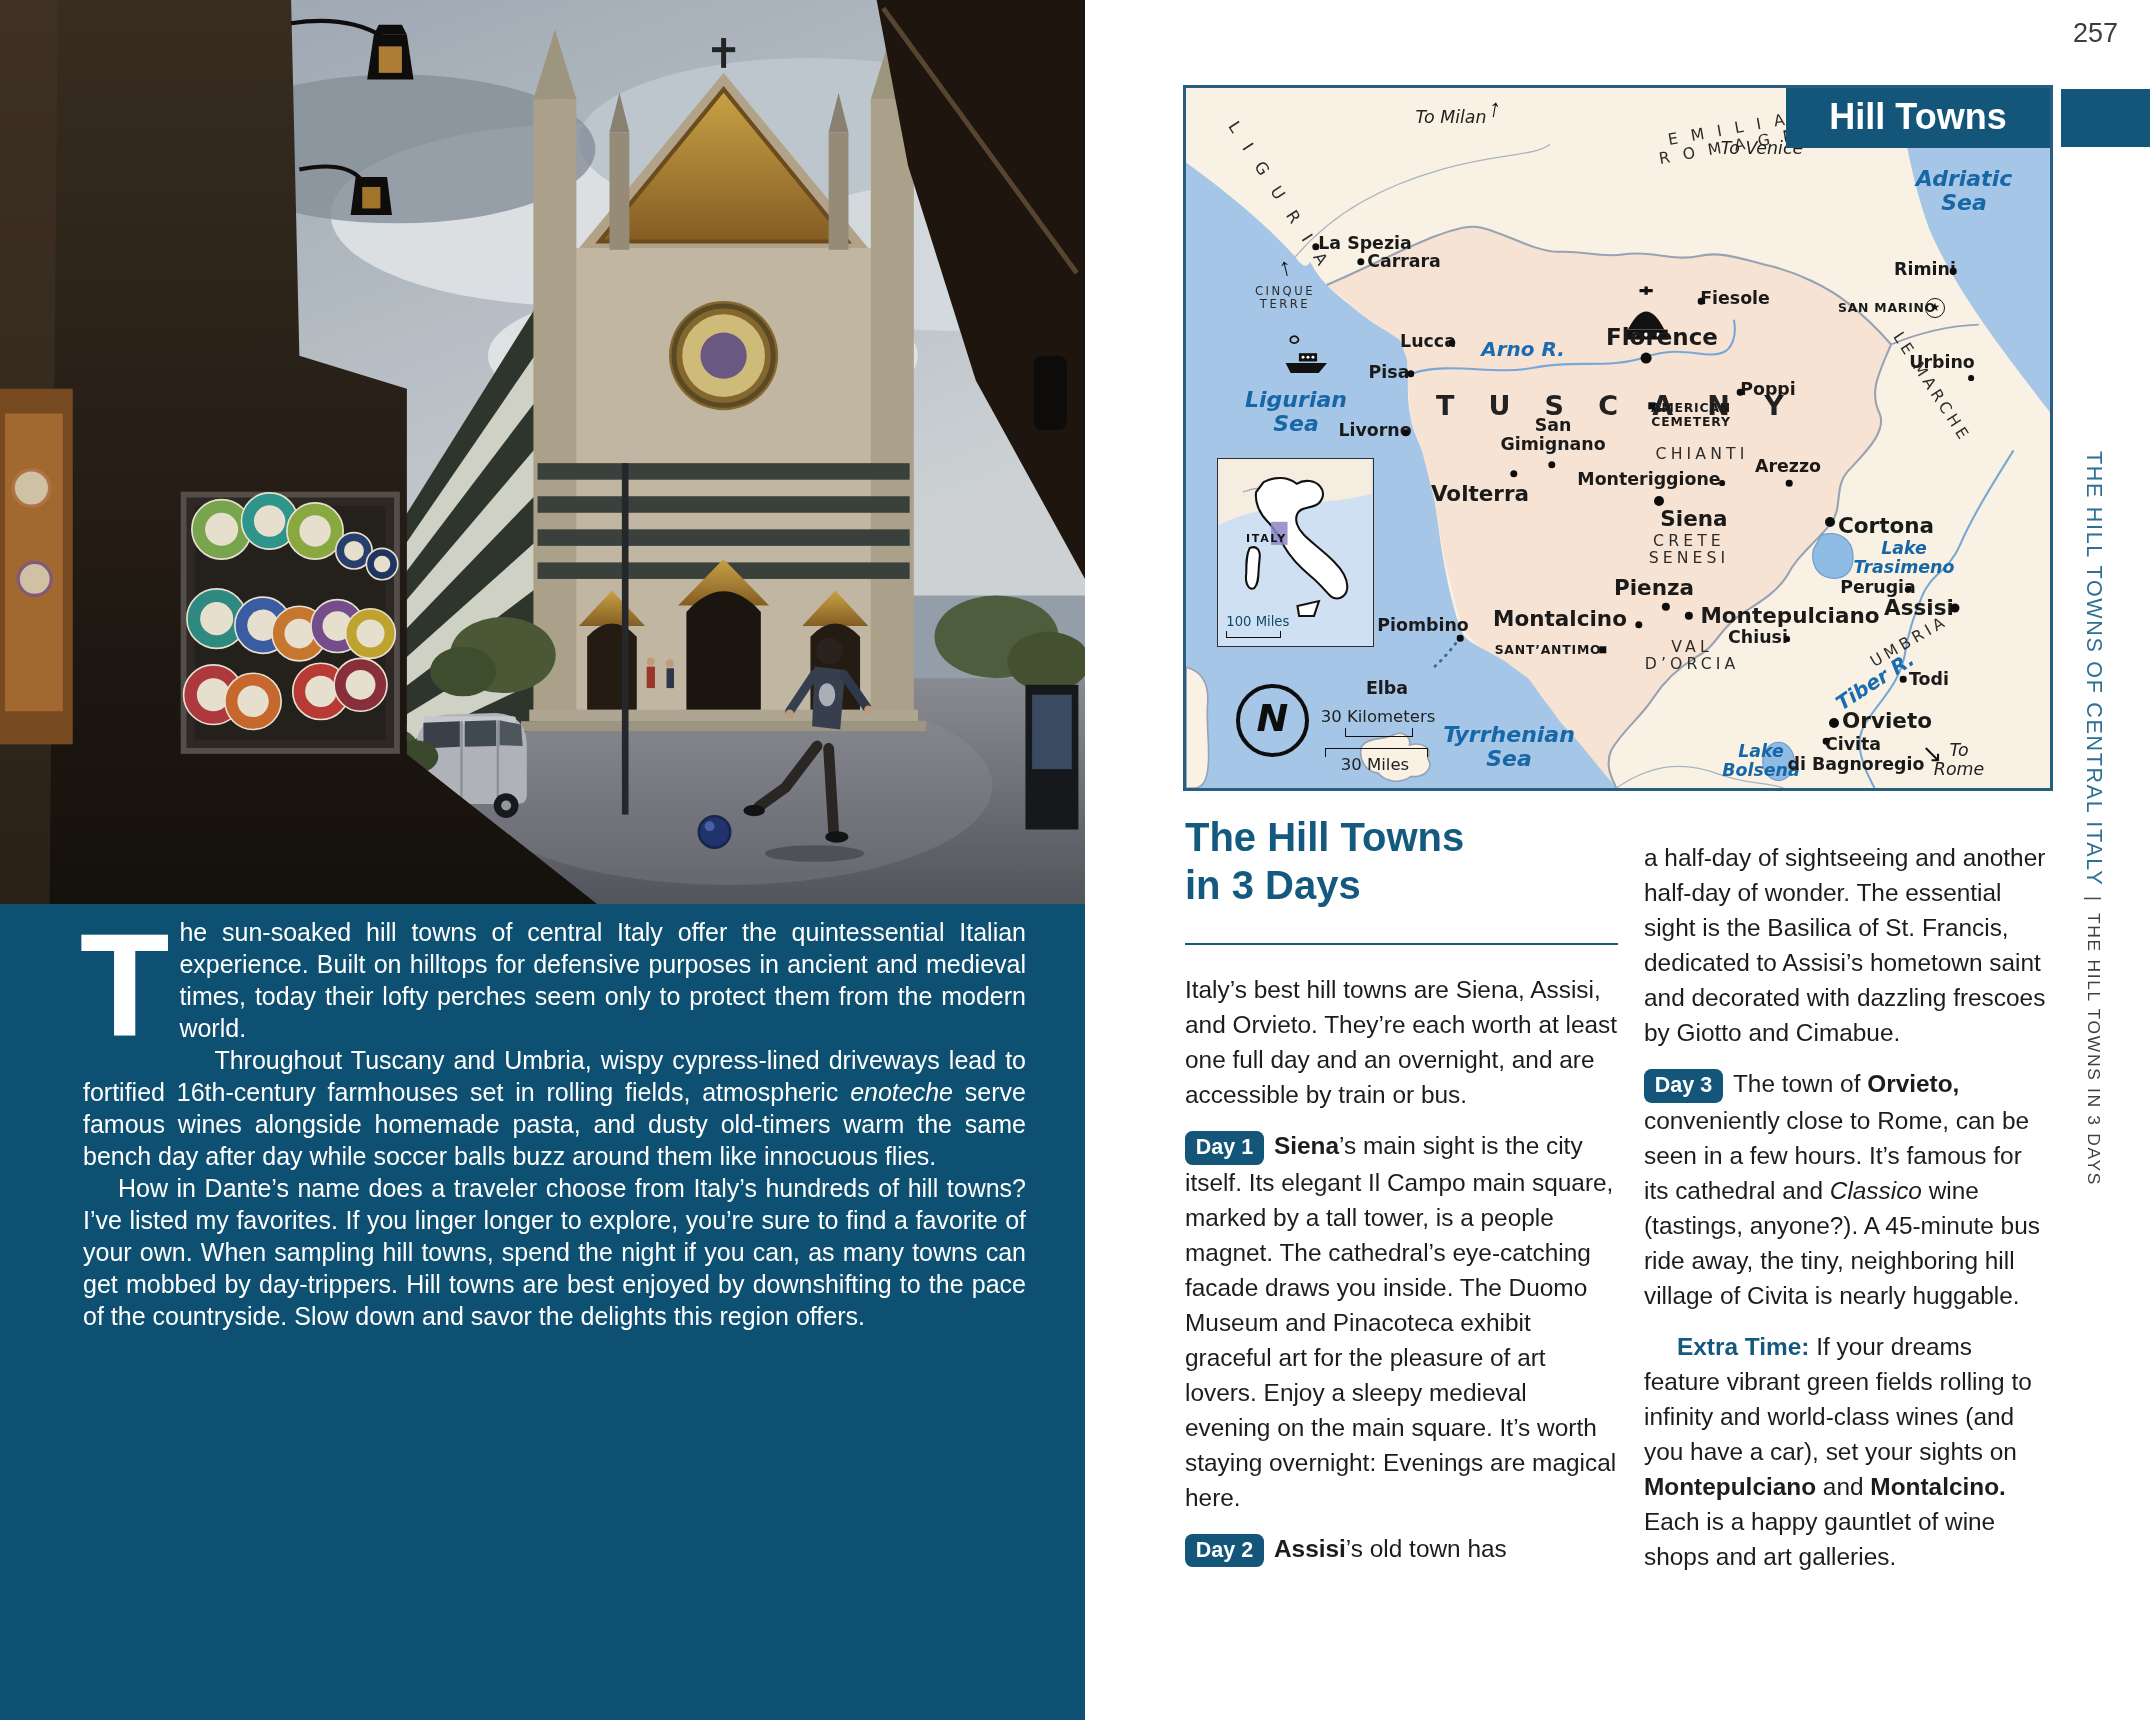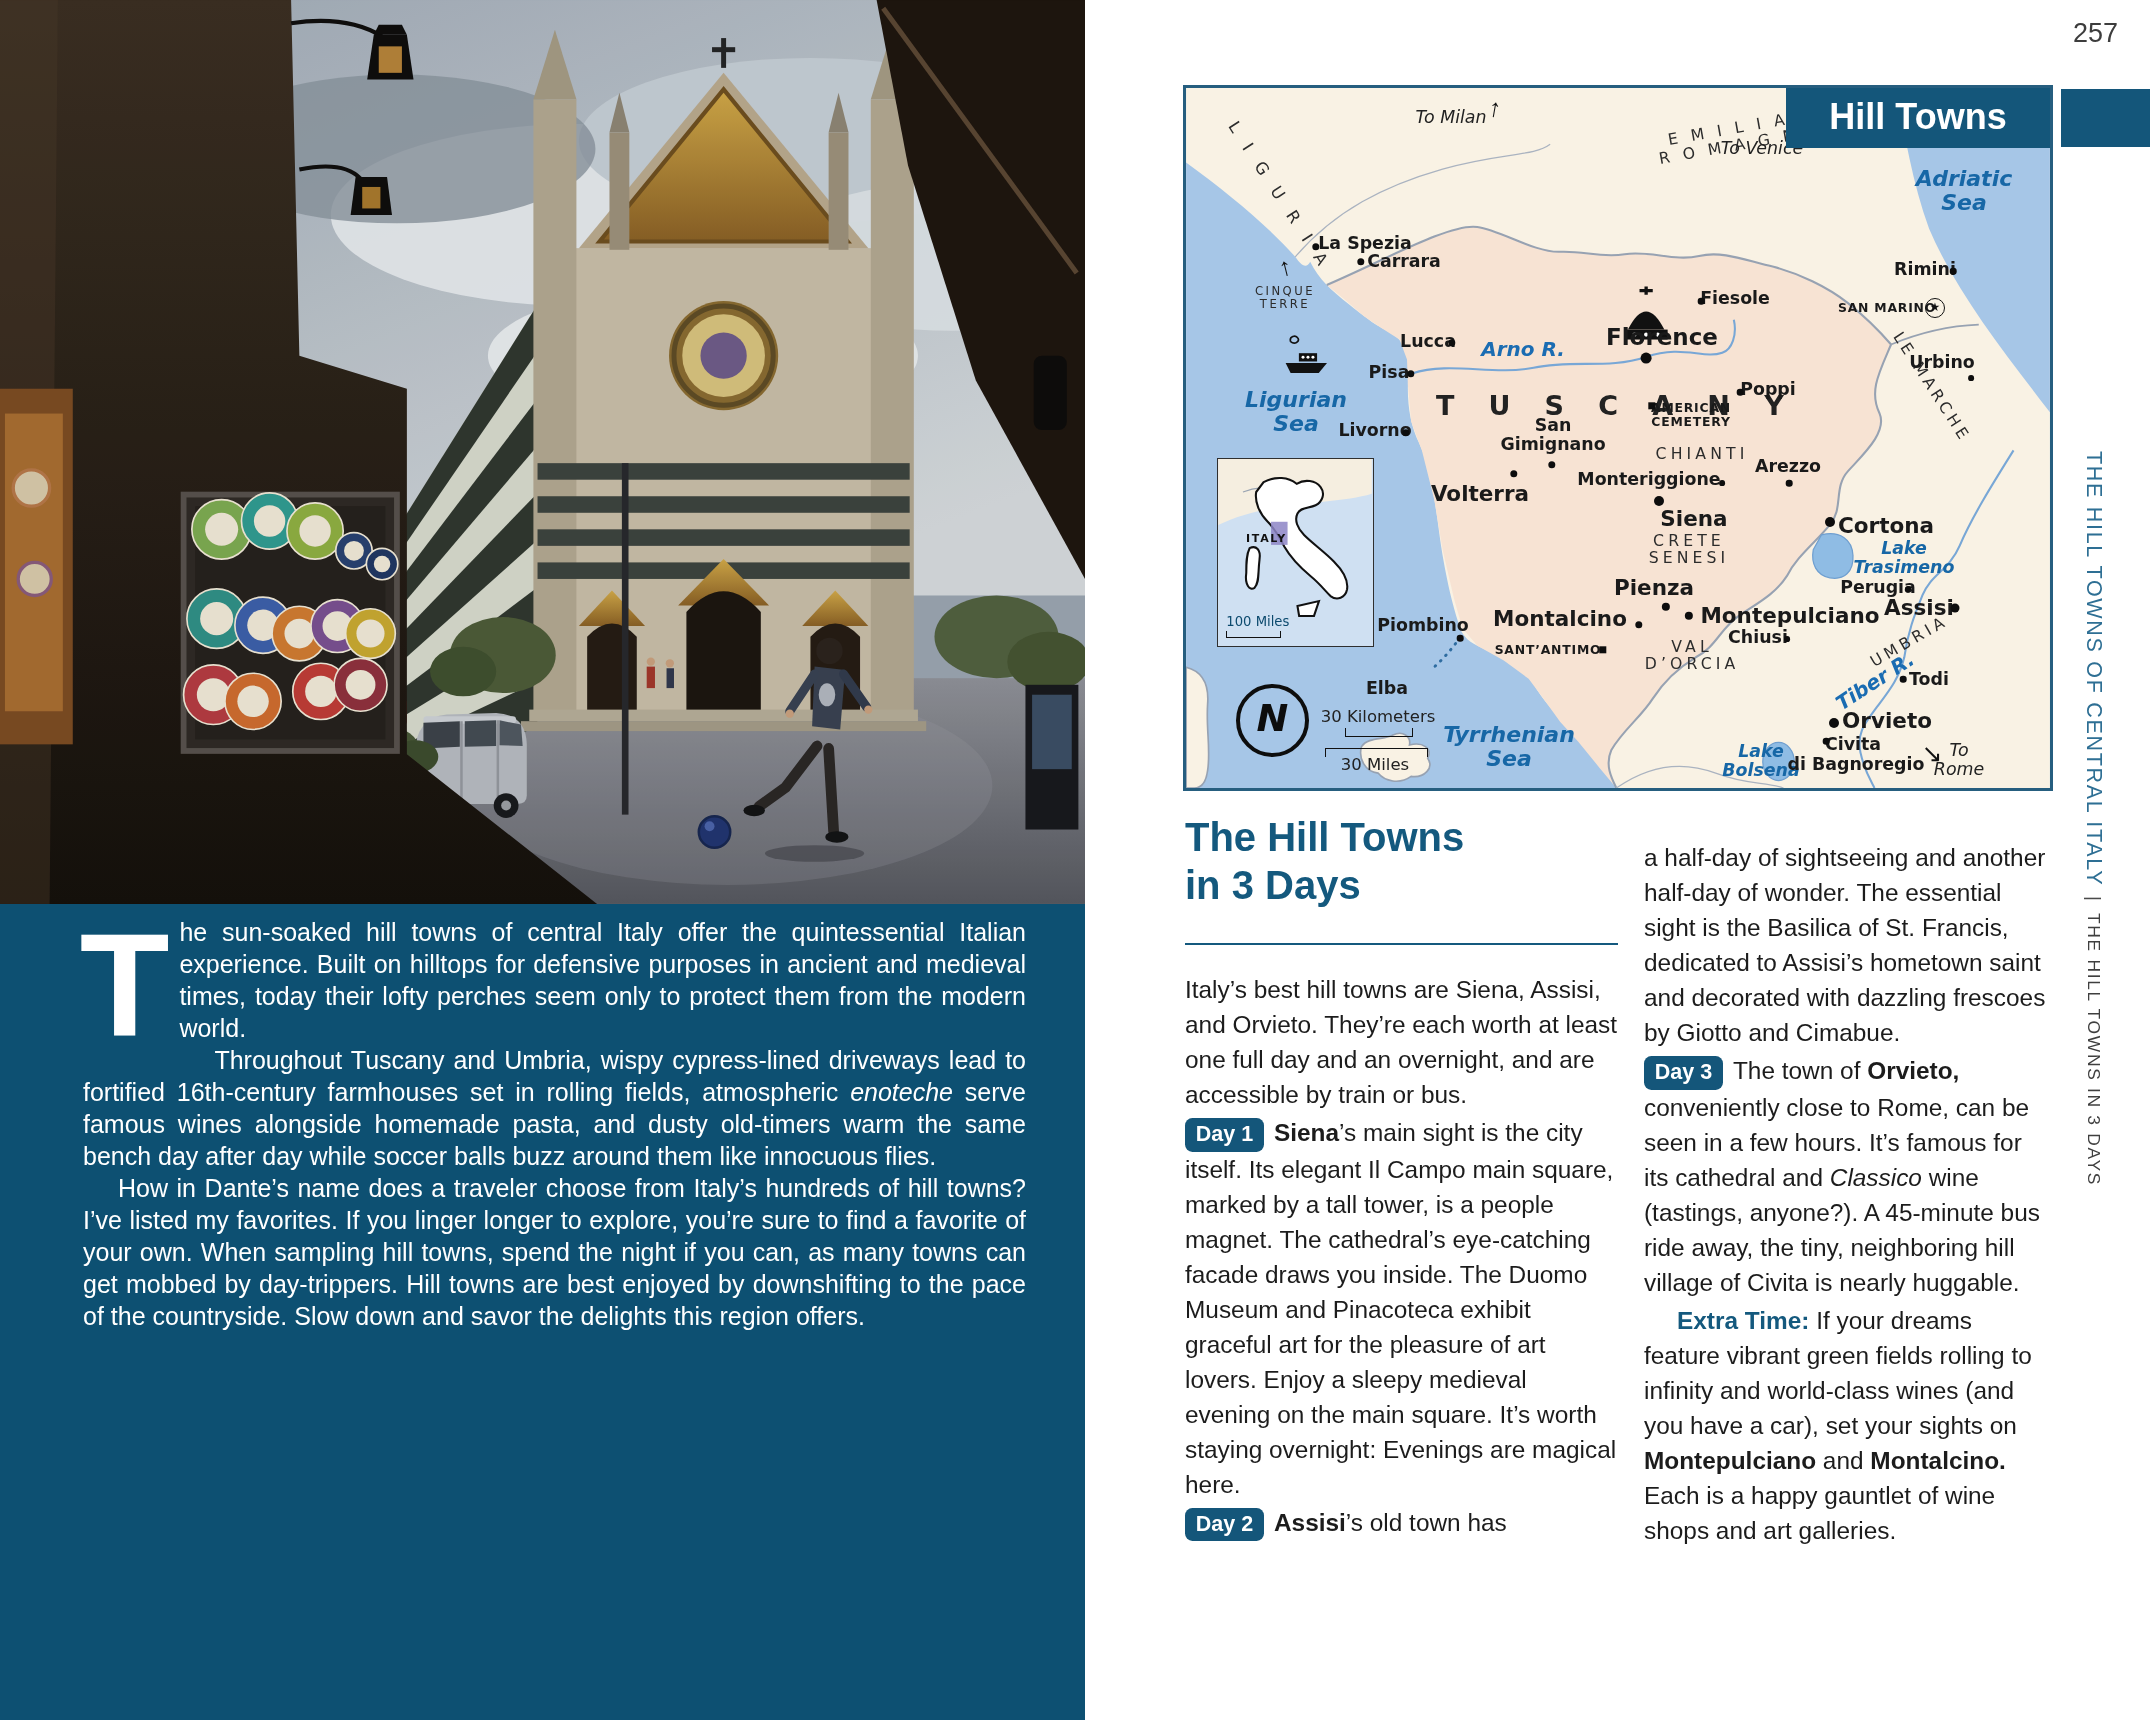--- a/index.html
+++ b/index.html
@@ -62,21 +62,21 @@
   .ferry{position:absolute;left:93px;top:247px;}
 
   
   .title{position:absolute;left:1185px;top:813px;margin:0;font-size:40px;line-height:48px;
          font-weight:bold;color:#14597e;}
   .rule{position:absolute;left:1185px;top:943px;width:433px;border-top:2.5px solid #14597e;}
   .col{position:absolute;width:433px;font-size:24.4px;line-height:35px;color:#1c1c1c;}
   .col1{left:1185px;top:972px;}
   .col2{left:1644px;top:840px;width:407px;}
   .col p{margin:0;}
-  .col p + p{margin-top:3px;}
+  .col p + p{margin-top:16px;}
   .badge{display:inline-block;background:#14567a;color:#fff;font-weight:bold;font-size:21.5px;
          line-height:30px;padding:0.8px 10.8px 2.5px;border-radius:7.4px;margin-right:10px;}
   .teal{color:#14597e;}
   .ind2{text-indent:33px;}
 
   
   .pageno{position:absolute;left:2073px;top:18px;font-size:27px;color:#3d3d3d;}
   .tab{position:absolute;left:2061px;top:89px;width:89px;height:58px;background:#14567a;}
   .vert{position:absolute;left:2081px;top:451px;height:1224px;writing-mode:vertical-rl;
         letter-spacing:1.7px;white-space:nowrap;}

